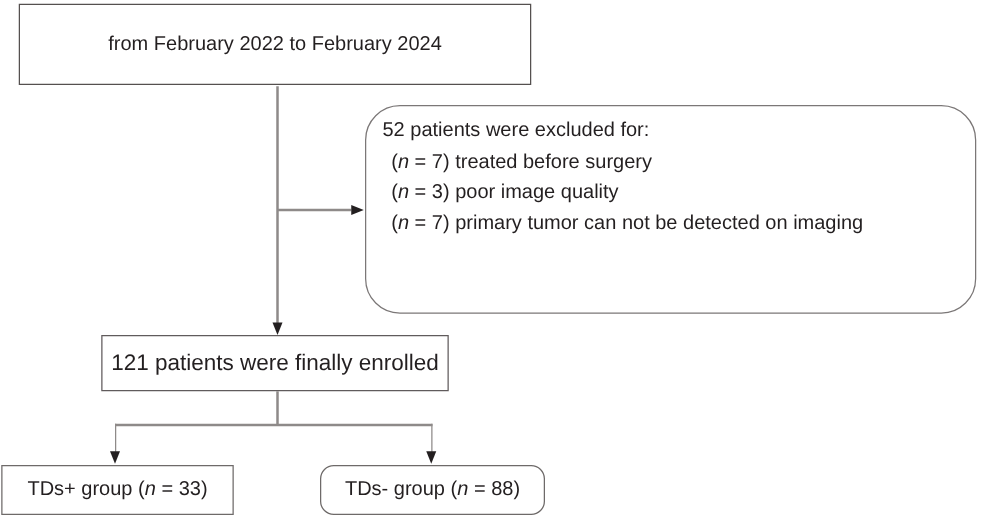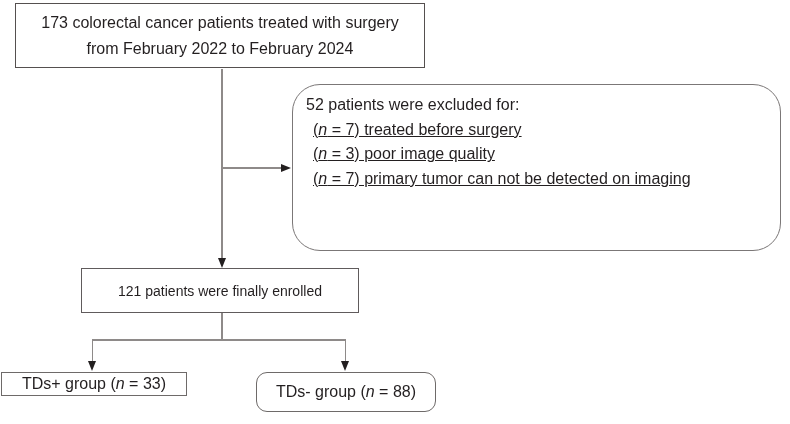--- a/index.html
+++ b/index.html
@@ -36,28 +36,28 @@
     line-height: 26px;
     border-color: #55504f;
   }
   #exclusion-box {
     left: 292px; top: 84px; width: 489px; height: 167px;
     border-color: #7b7777;
     padding: 8px 6px 0 13px;
     line-height: 24.6px;
     border-radius: 28px;
   }
-  #exclusion-box .excl-item { margin-left: 7px; text-decoration: underline; }
+  #exclusion-box .excl-item { margin-left: 7px; }
   #enrolled-box {
     left: 81px; top: 268px; width: 278px; height: 45px;
-    font-size: 14px;
+    font-size: 18px;
     border-color: #605b5c;
   }
   #tds-pos-box {
-    left: 1px; top: 372px; width: 186px; height: 24px;
+    left: 1px; top: 372px; width: 186px; height: 40px;
     border-color: #6e6a69;
   }
   #tds-neg-box {
     left: 256px; top: 372px; width: 180px; height: 40px;
     border-color: #6e6a69;
     border-radius: 11px;
   }
   .nvar { font-style: italic; }
   .line {
     position: absolute;
@@ -77,21 +77,20 @@
     border-bottom: 4.5px solid transparent;
     border-left: 10px solid #231f20;
   }
 </style>
 </head>
 <body>
 
 <div id="canvas">
 
   <div class="box centered" id="top-box">
-    <div>173 colorectal cancer patients treated with surgery</div>
     <div>from February 2022 to February 2024</div>
   </div>
 
   <div class="line" style="left:221px; top:69px; width:1.5px; height:190px;"></div>
   <div class="arrow-down" style="left:217.5px; top:258px;"></div>
 
   <div class="line" style="left:222px; top:167px; width:59px; height:1.5px;"></div>
   <div class="arrow-right" style="left:281px; top:163.5px;"></div>
 
   <div class="box" id="exclusion-box">

